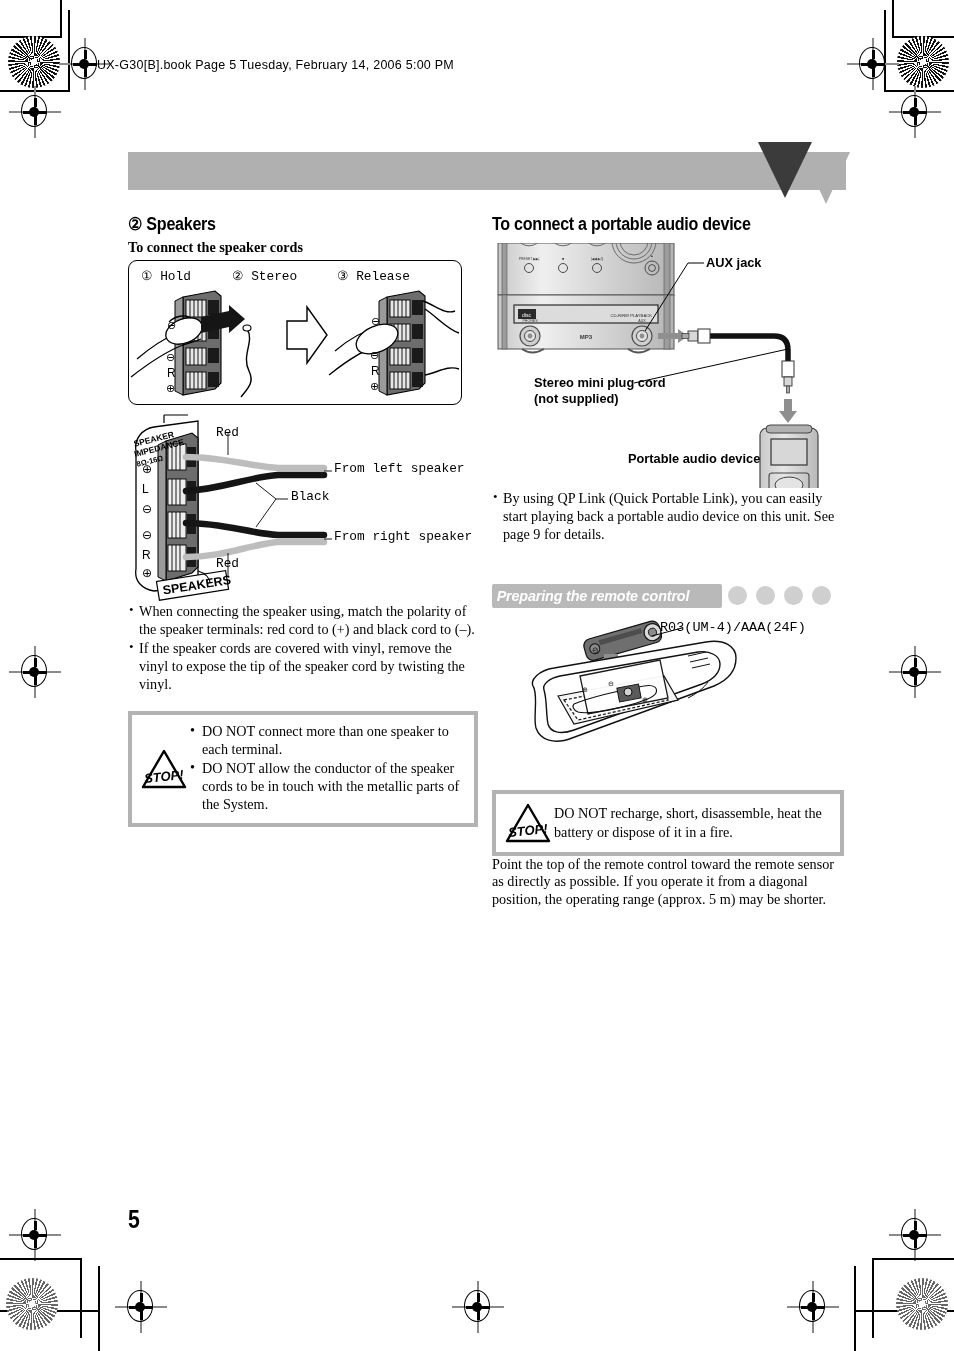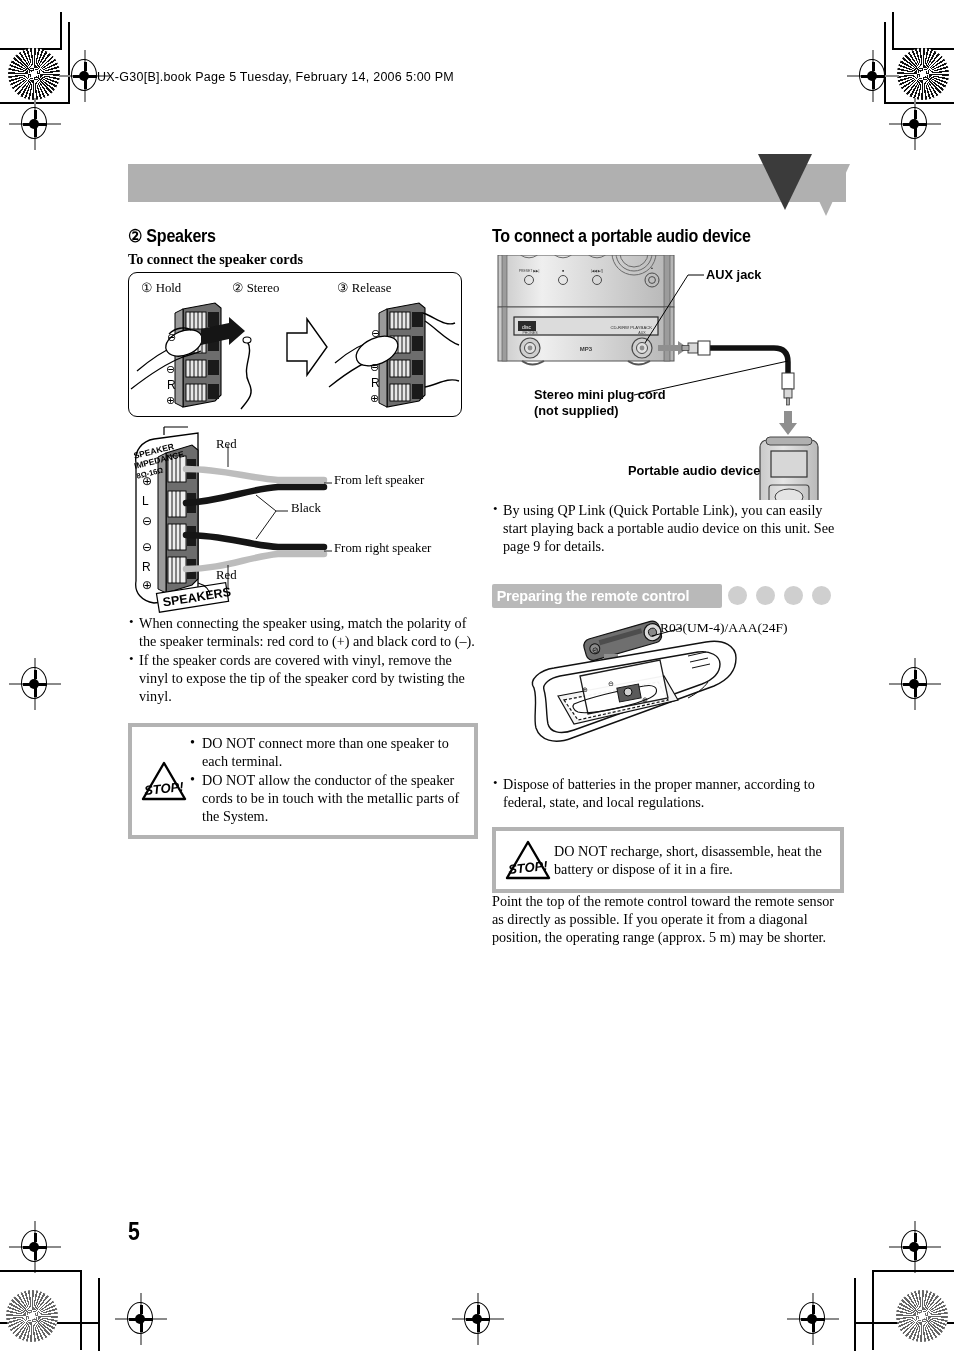--- a/index.html
+++ b/index.html
@@ -1,18 +1,18 @@
 <!DOCTYPE html>
 <html><head>
 <meta charset="utf-8">
 <style>
   html,body{margin:0;padding:0;background:#fff;}
   body{width:954px;height:1351px;position:relative;overflow:hidden;
        font-family:"Liberation Serif",serif;color:#000;}
-  .pg{position:absolute;left:0;top:12px;width:954px;height:1107px;}
+  .pg{position:absolute;left:0;top:0;width:954px;height:1107px;}
 
   
   .rmark{position:absolute;width:34px;height:34px;}
   .rmark .h{position:absolute;left:-9px;top:16px;width:52px;height:1.5px;background:#8a8a8a;}
   .rmark .v{position:absolute;top:-9px;left:16px;width:1.5px;height:52px;background:#8a8a8a;}
   .rmark .ring{position:absolute;left:3px;top:0px;width:26px;height:32px;border:1.4px solid #000;border-radius:50%;box-sizing:border-box;}
   .rmark .dot{position:absolute;left:11px;top:12px;width:10px;height:10px;background:#000;border-radius:50%;}
   .rmark .lb{position:absolute;background:#000;}
   .rmark .lb1{left:15.5px;top:3px;width:3px;height:9px;}
   .rmark .lb2{left:15.5px;top:21px;width:3px;height:9px;}
@@ -70,21 +70,21 @@
   .barhead .bg{position:absolute;left:0;top:0;height:24px;background:#b9b9b9;border-radius:2px;}
   .barhead .txt{position:relative;font-family:"Liberation Sans",sans-serif;font-weight:bold;
                 font-size:15.5px;color:#fff;line-height:24px;padding-left:5px;letter-spacing:-.2px;
                 transform:scaleX(.93);transform-origin:left center;display:inline-block;}
   .barhead .dots{position:absolute;top:2px;display:flex;gap:9px;}
   .barhead .dots i{display:block;width:19px;height:19px;border-radius:50%;background:#cfcfcf;}
 
   
   .fig{position:relative;}
   .figbox{border:1.4px solid #000;border-radius:9px;box-sizing:border-box;background:#fff;}
-  .lbl{position:absolute;font-family:Liberation Serif, serif;font-size:12.8px;white-space:nowrap;text-align:right;}
+  .lbl{position:absolute;font-family:Liberation Mono, monospace;font-size:12.8px;white-space:nowrap;text-align:right;}
   .lblb{position:absolute;font-family:"Liberation Sans",sans-serif;font-size:12.8px;font-weight:bold;white-space:nowrap;}
 
   
   .pageno{position:absolute;left:128px;top:1205px;font-family:"Liberation Sans",sans-serif;
           font-weight:bold;font-size:25px;transform:scaleX(.85);transform-origin:left center;}
   svg{display:block;}
 </style>
 </head>
 <body>
 
@@ -529,21 +529,21 @@
       <div class="lblb" style="left:214px;top:12px;">AUX jack</div>
       <div class="lblb" style="left:42px;top:132px;">Stereo mini plug cord</div>
       <div class="lblb" style="left:42px;top:148px;">(not supplied)</div>
       <div class="lblb" style="left:136px;top:208px;">Portable audio device</div>
     </div>
 
     <ul class="bl" style="margin-top:2px;">
       <li>By using QP Link (Quick Portable Link), you can easily start playing back a portable audio device on this unit. See page 9 for details.</li>
     </ul>
 
-    <div class="barhead" style="margin-top:28px;">
+    <div class="barhead" style="margin-top:40px;font-style:italic;">
       <div class="bg" style="width:230px;"></div>
       <span class="txt">Preparing the remote control</span>
       <div class="dots" style="left:236px;">
         <i></i>
         <i></i>
         <i></i>
         <i></i>
       </div>
     </div>
 
@@ -596,23 +596,20 @@
           <path d="M196,42 L214,38"></path>
             <path d="M198,48 L216,44"></path>
             <path d="M200,54 L218,50"></path>
           <path d="M196,84 C204,80 212,74 216,68"></path>
         </g>
       </svg>
 
       <div class="lbl" style="left:168px;top:6px;font-size:13.5px;">R03(UM-4)/AAA(24F)</div>
     </div>
 
-    <ul class="bl" style="margin-top:2px;">
-      <li>Dispose of batteries in the proper manner, according to federal, state, and local regulations.</li>
-    </ul>
 
     <div class="caution" style="margin-top:16px;width:352px;">
       <div class="stopwrap">
         <svg width="48" height="42" viewBox="0 0 48 42">
           <polygon points="24,3 45,39 3,39" fill="#fff" stroke="#000" stroke-width="2.4" stroke-linejoin="round"></polygon>
           <text x="24" y="33" text-anchor="middle" font-family="Liberation Sans, sans-serif" font-weight="bold" font-style="italic" font-size="13" fill="#000" transform="rotate(-6 24 30)">STOP!</text>
         </svg>
       </div>
       <p>DO NOT recharge, short, disassemble, heat the battery or dispose of it in a fire.</p>
     </div>

